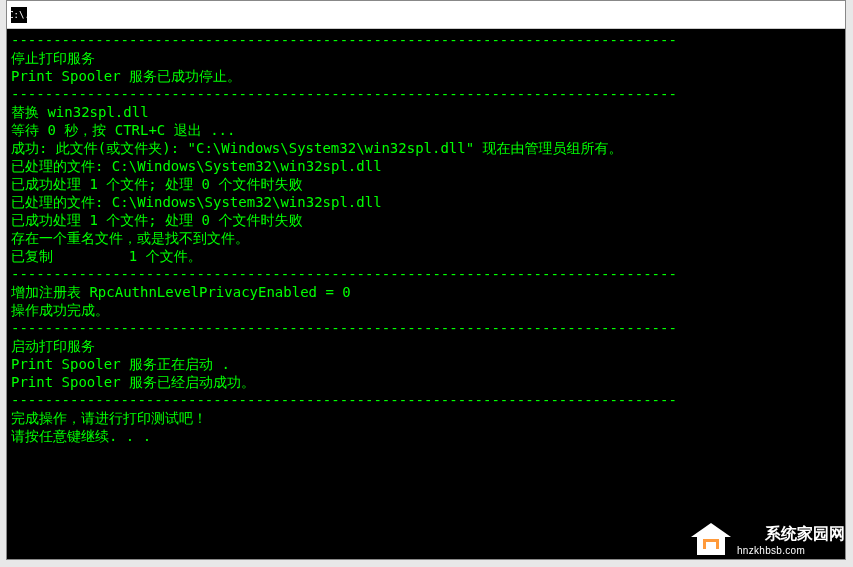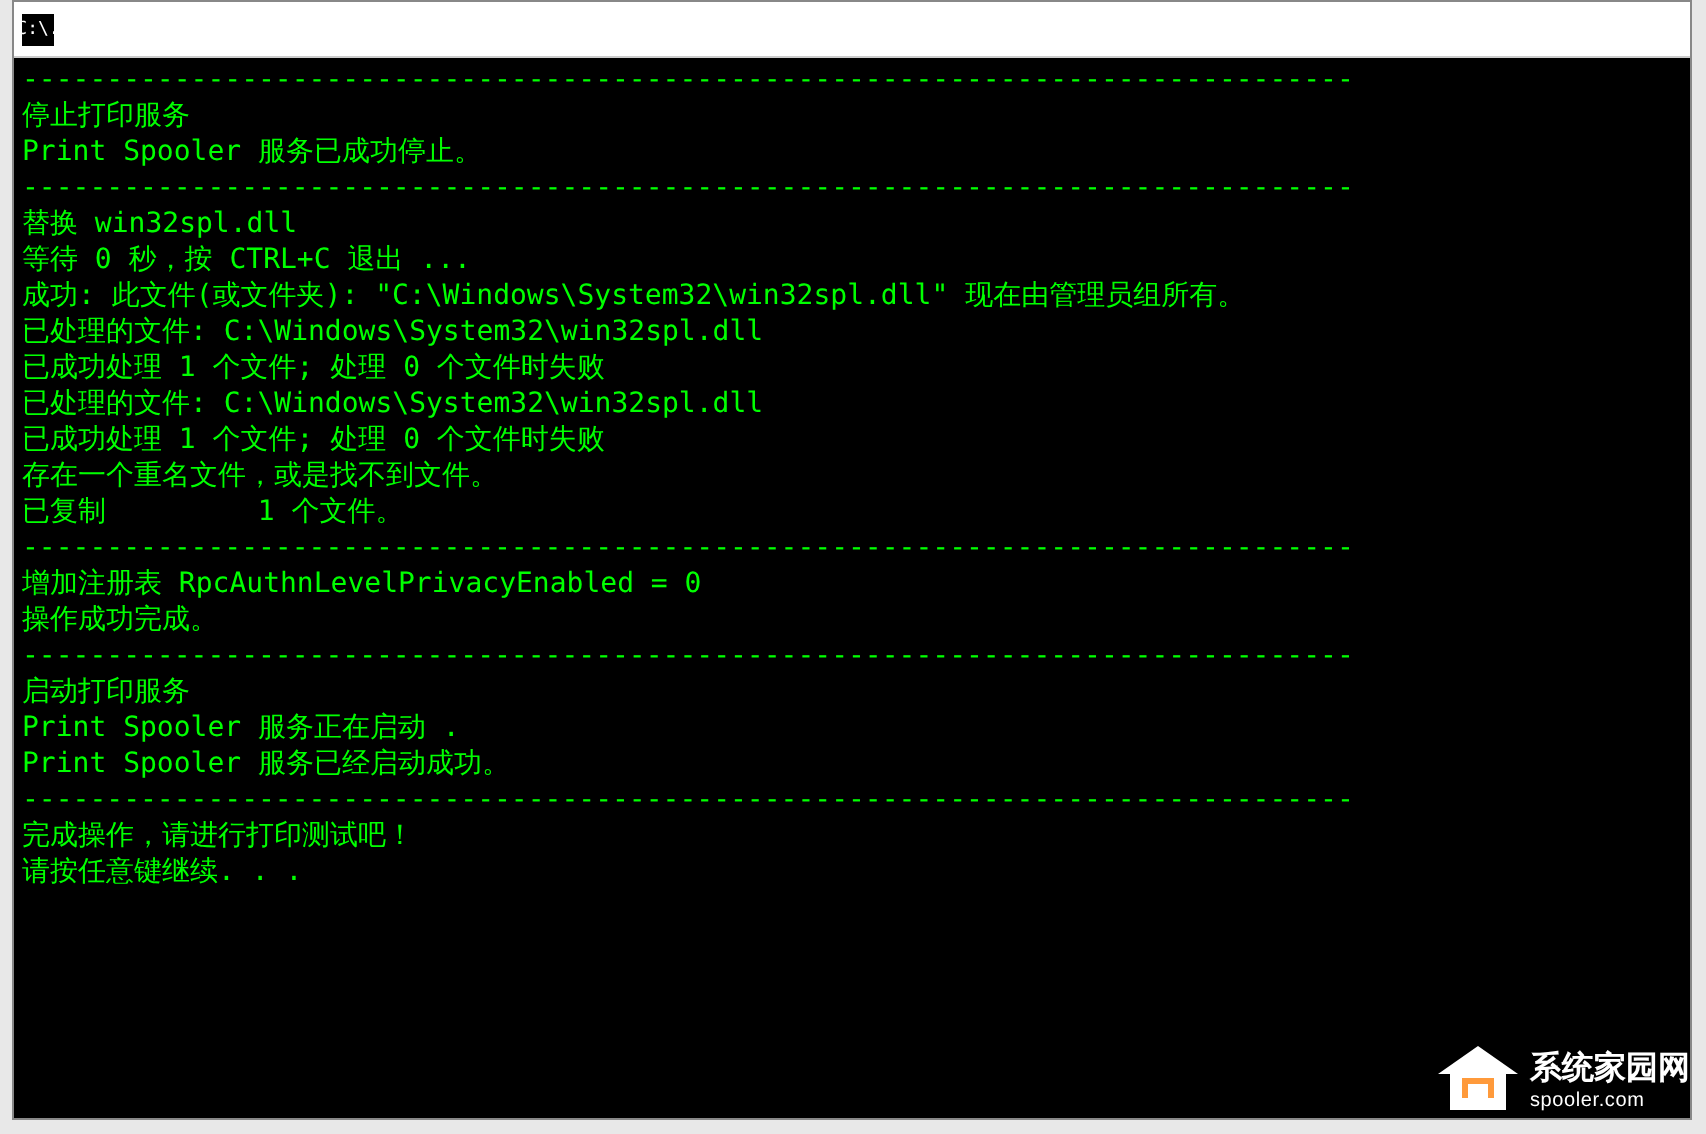--- a/index.html
+++ b/index.html
@@ -91,36 +91,36 @@
       border-bottom: none;
       position: absolute;
       top: 16px; left: 12px;
       background: #fff;
     }
     .wm-text {
       display: flex; flex-direction: column;
       color: #fff;
       font-family: "Microsoft YaHei", sans-serif;
     }
-    .wm-main { font-size: 16px; font-weight: bold; }
+    .wm-main { font-size: 16px; font-weight: bold; margin-left: 28px; }
     .wm-sub { font-size: 10px; letter-spacing: 0.3px; }
   </style>
 </head>
 <body>
 
 <div class="window">
   <div class="titlebar">
     <div class="title-icon">C:\.</div>
   </div>
   <div class="terminal" id="terminal"><span class="term-line">-------------------------------------------------------------------------------</span><span class="term-line">停止打印服务</span><span class="term-line"></span><span class="term-line">Print Spooler 服务已成功停止。</span><span class="term-line"></span><span class="term-line">-------------------------------------------------------------------------------</span><span class="term-line">替换 win32spl.dll</span><span class="term-line"></span><span class="term-line"></span><span class="term-line">等待 0 秒，按 CTRL+C 退出 ...</span><span class="term-line"></span><span class="term-line">成功: 此文件(或文件夹): "C:\Windows\System32\win32spl.dll" 现在由管理员组所有。</span><span class="term-line">已处理的文件: C:\Windows\System32\win32spl.dll</span><span class="term-line">已成功处理 1 个文件; 处理 0 个文件时失败</span><span class="term-line">已处理的文件: C:\Windows\System32\win32spl.dll</span><span class="term-line">已成功处理 1 个文件; 处理 0 个文件时失败</span><span class="term-line">存在一个重名文件，或是找不到文件。</span><span class="term-line">已复制         1 个文件。</span><span class="term-line">-------------------------------------------------------------------------------</span><span class="term-line">增加注册表 RpcAuthnLevelPrivacyEnabled = 0</span><span class="term-line"></span><span class="term-line">操作成功完成。</span><span class="term-line">-------------------------------------------------------------------------------</span><span class="term-line">启动打印服务</span><span class="term-line">Print Spooler 服务正在启动 .</span><span class="term-line">Print Spooler 服务已经启动成功。</span><span class="term-line"></span><span class="term-line">-------------------------------------------------------------------------------</span><span class="term-line">完成操作，请进行打印测试吧！</span><span class="term-line">请按任意键继续. . .</span></div>
 </div>
 
 <div class="watermark">
   <div class="house-icon">
     <div class="house-roof"></div>
     <div class="house-body"></div>
     <div class="house-inner"></div>
   </div>
   <div class="wm-text">
     <span class="wm-main">系统家园网</span>
-    <span class="wm-sub">spooler.com</span>
+    <span class="wm-sub">hnzkhbsb.com</span>
   </div>
 </div>
 
 </body></html>

